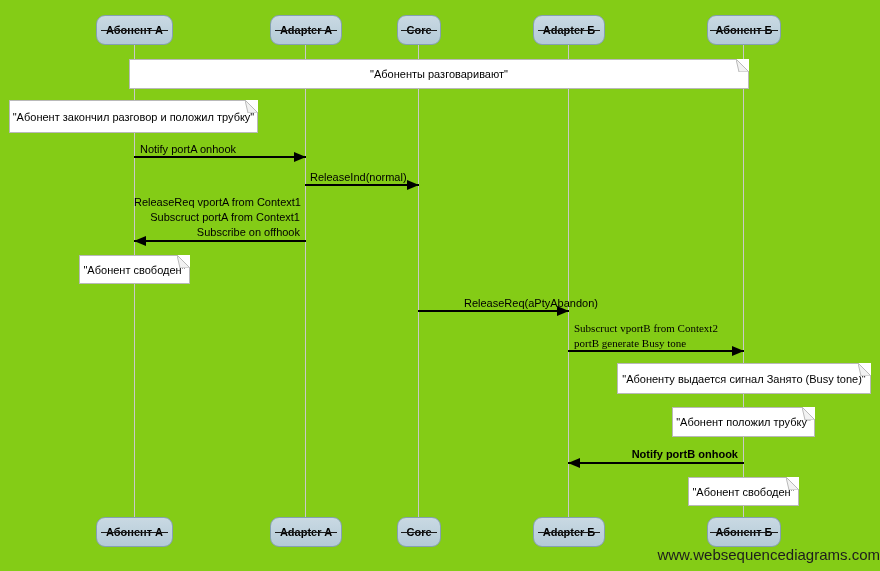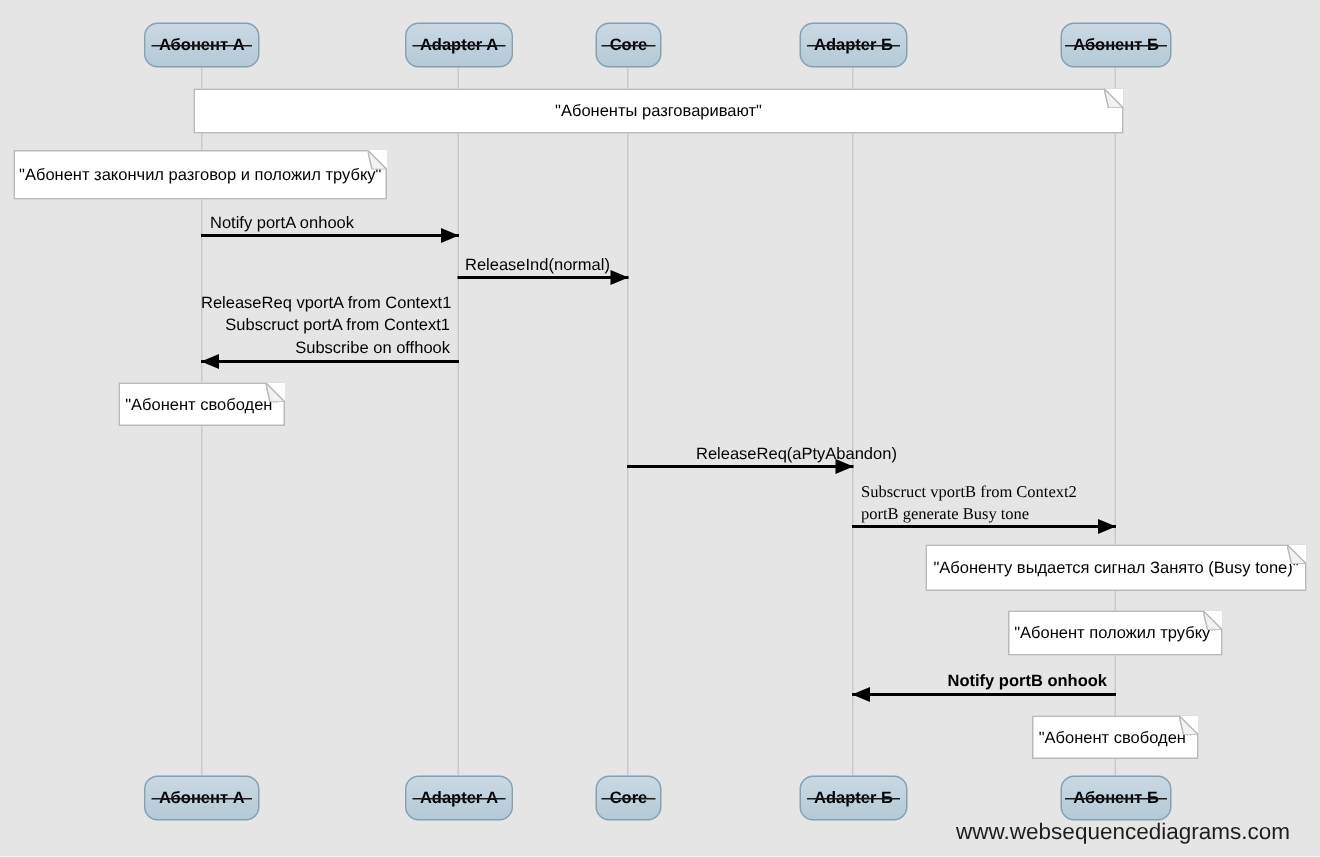--- a/index.html
+++ b/index.html
@@ -1,17 +1,17 @@
 <!DOCTYPE html>
 <html><head>
 <meta charset="utf-8">
 <style>
   html,body{margin:0;padding:0;background:#fff;}
   .canvas{
-    position:relative;width:880px;height:571px;background:#e5e5e5;overflow:hidden;
+    position:relative;width:880px;height:571px;background:#84cc16;overflow:hidden;
     font-family:"Liberation Sans","DejaVu Sans",sans-serif;color:#000;
   }
   .lifeline{position:absolute;width:1px;background:#c9c9c9;}
   .actor{
     position:absolute;height:30px;border:1px solid #85a0b2;border-radius:9px;
     background:linear-gradient(#c9d9e3,#b4cad7);
     display:flex;align-items:center;justify-content:center;
     box-sizing:border-box;font-size:11px;font-weight:bold;
   }
   .alabel{position:relative;white-space:nowrap;padding:0 2px;}
@@ -144,15 +144,15 @@
   <div class="actor" style="left:397px;top:517px;width:44px;">
     <span class="alabel">Core</span>
   </div>
   <div class="actor" style="left:533px;top:517px;width:72px;">
     <span class="alabel">Adapter Б</span>
   </div>
   <div class="actor" style="left:707px;top:517px;width:74px;">
     <span class="alabel">Абонент Б</span>
   </div>
 
-  <div class="watermark" style="right:20px;top:546px;">www.websequencediagrams.com</div>
+  <div class="watermark" style="right:0;top:546px;">www.websequencediagrams.com</div>
 
 </div>
 
 </body></html>

